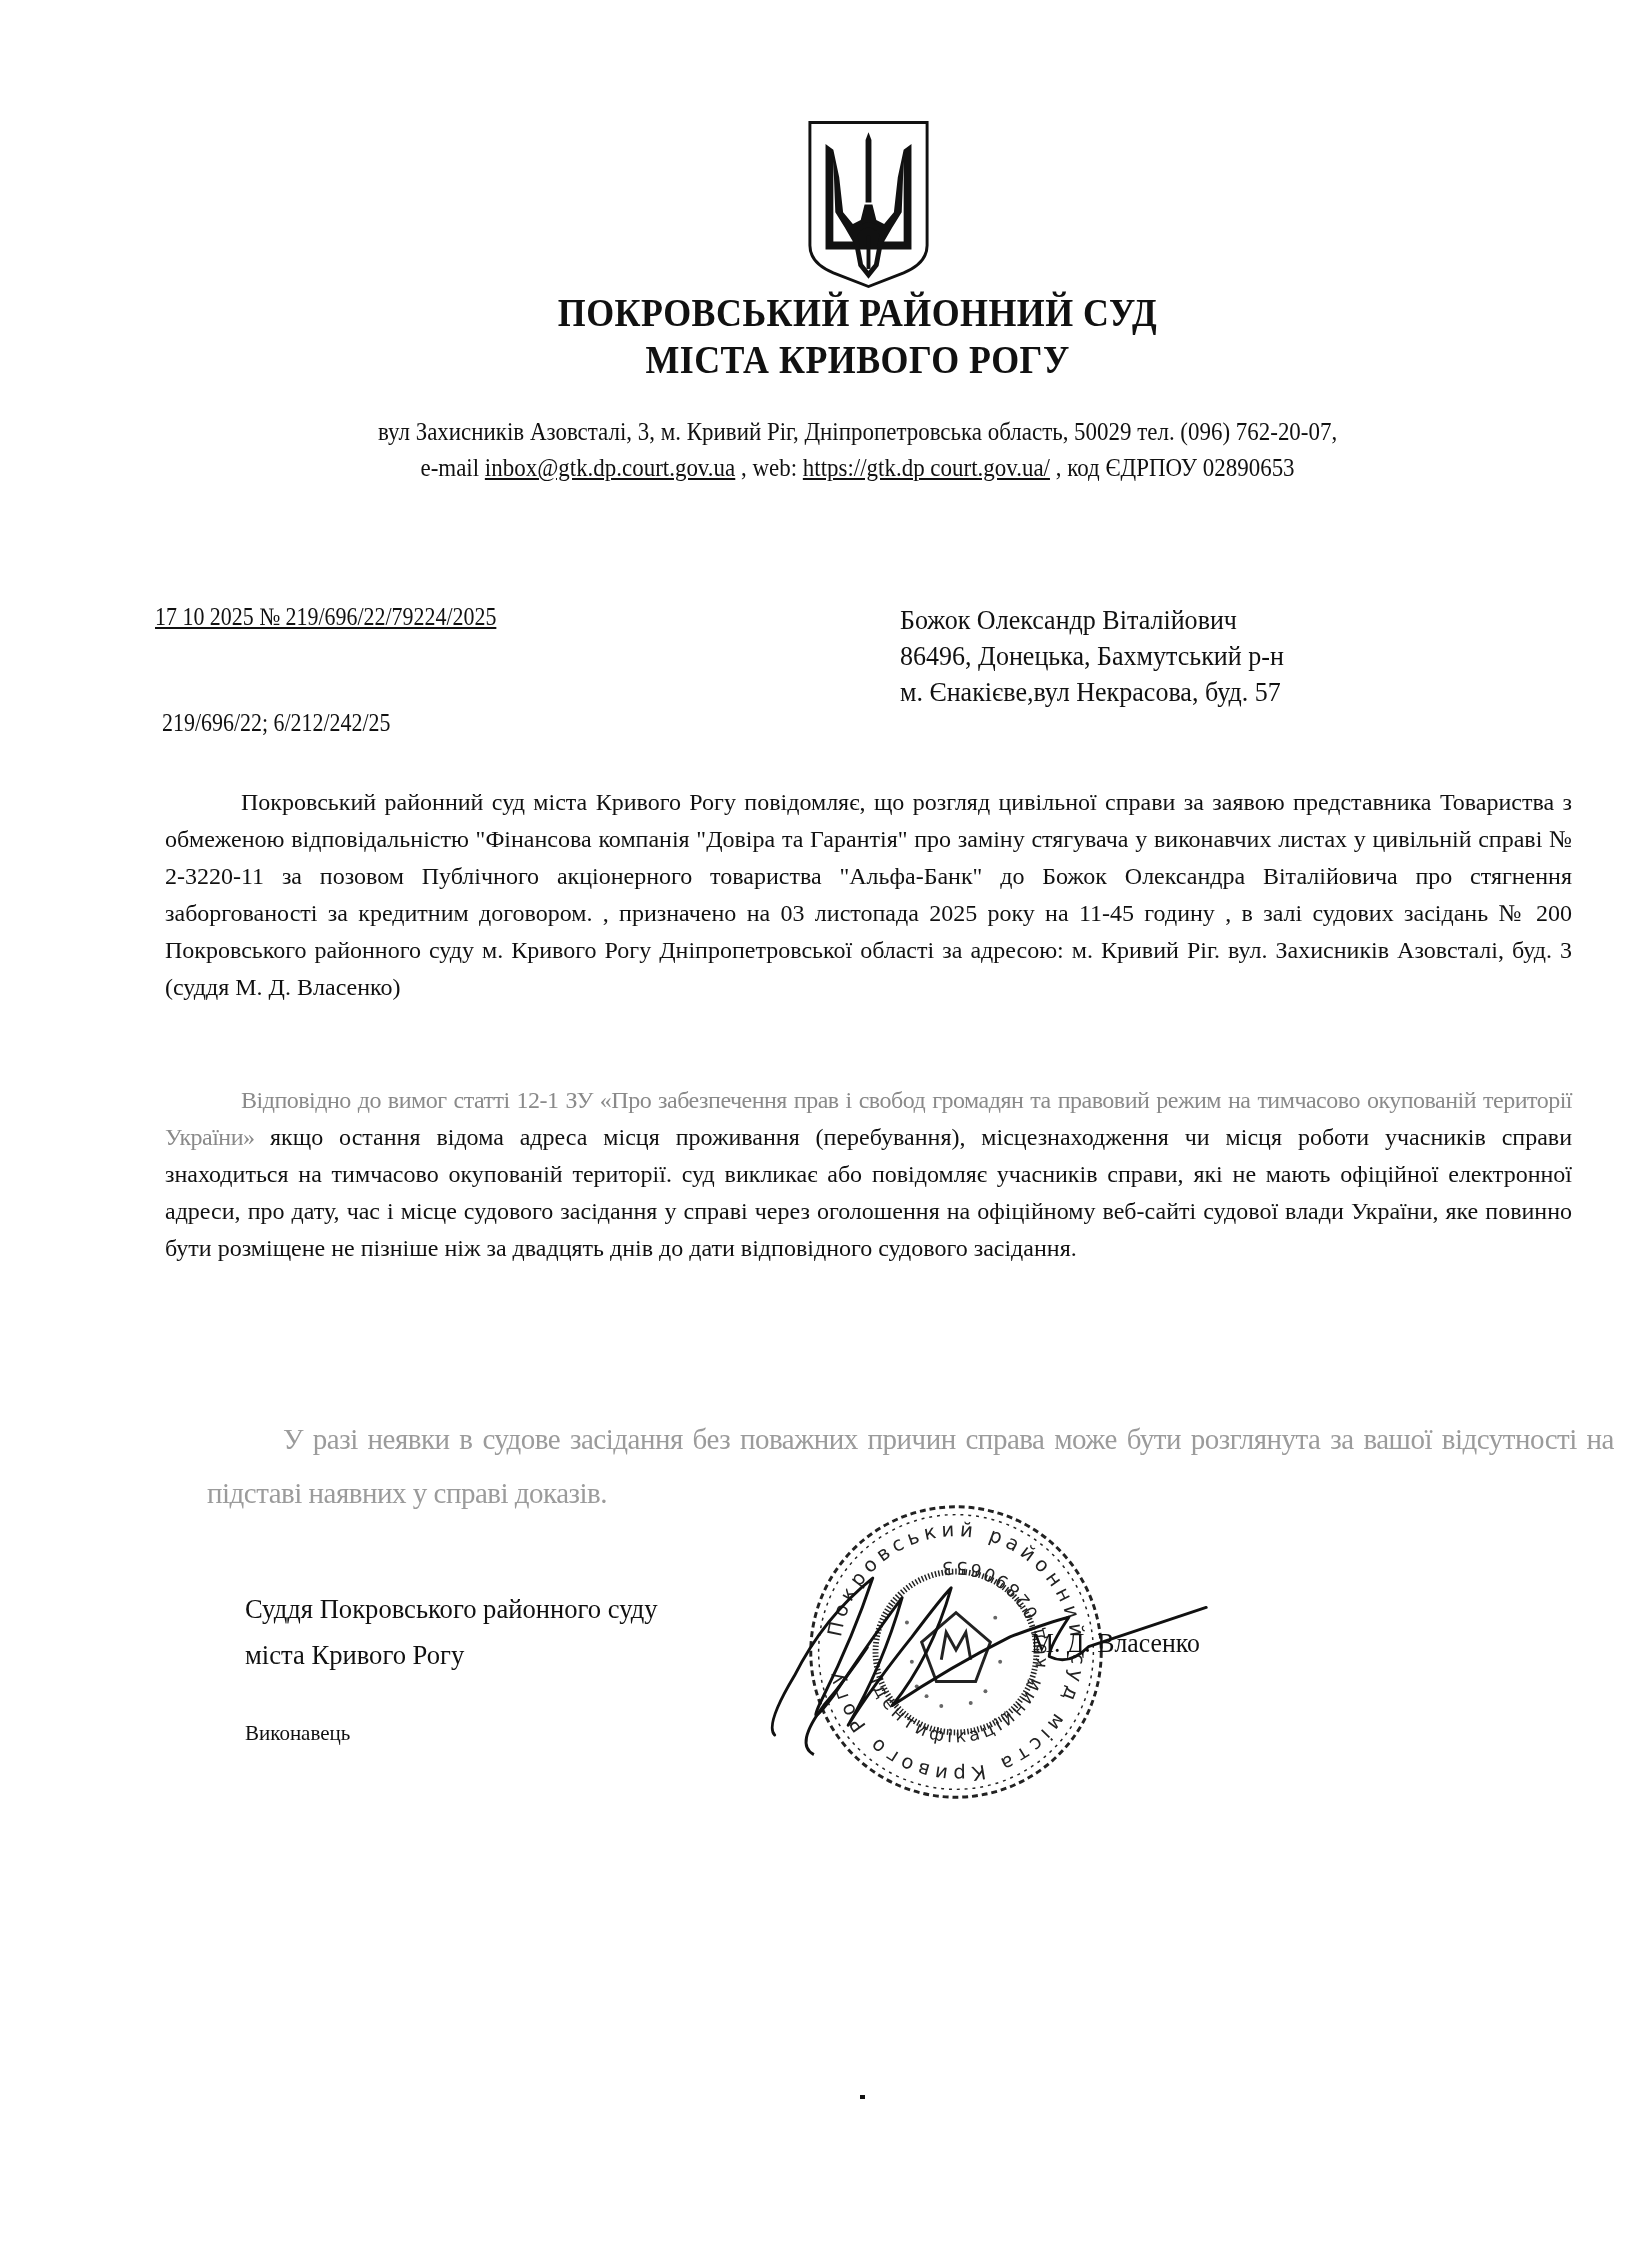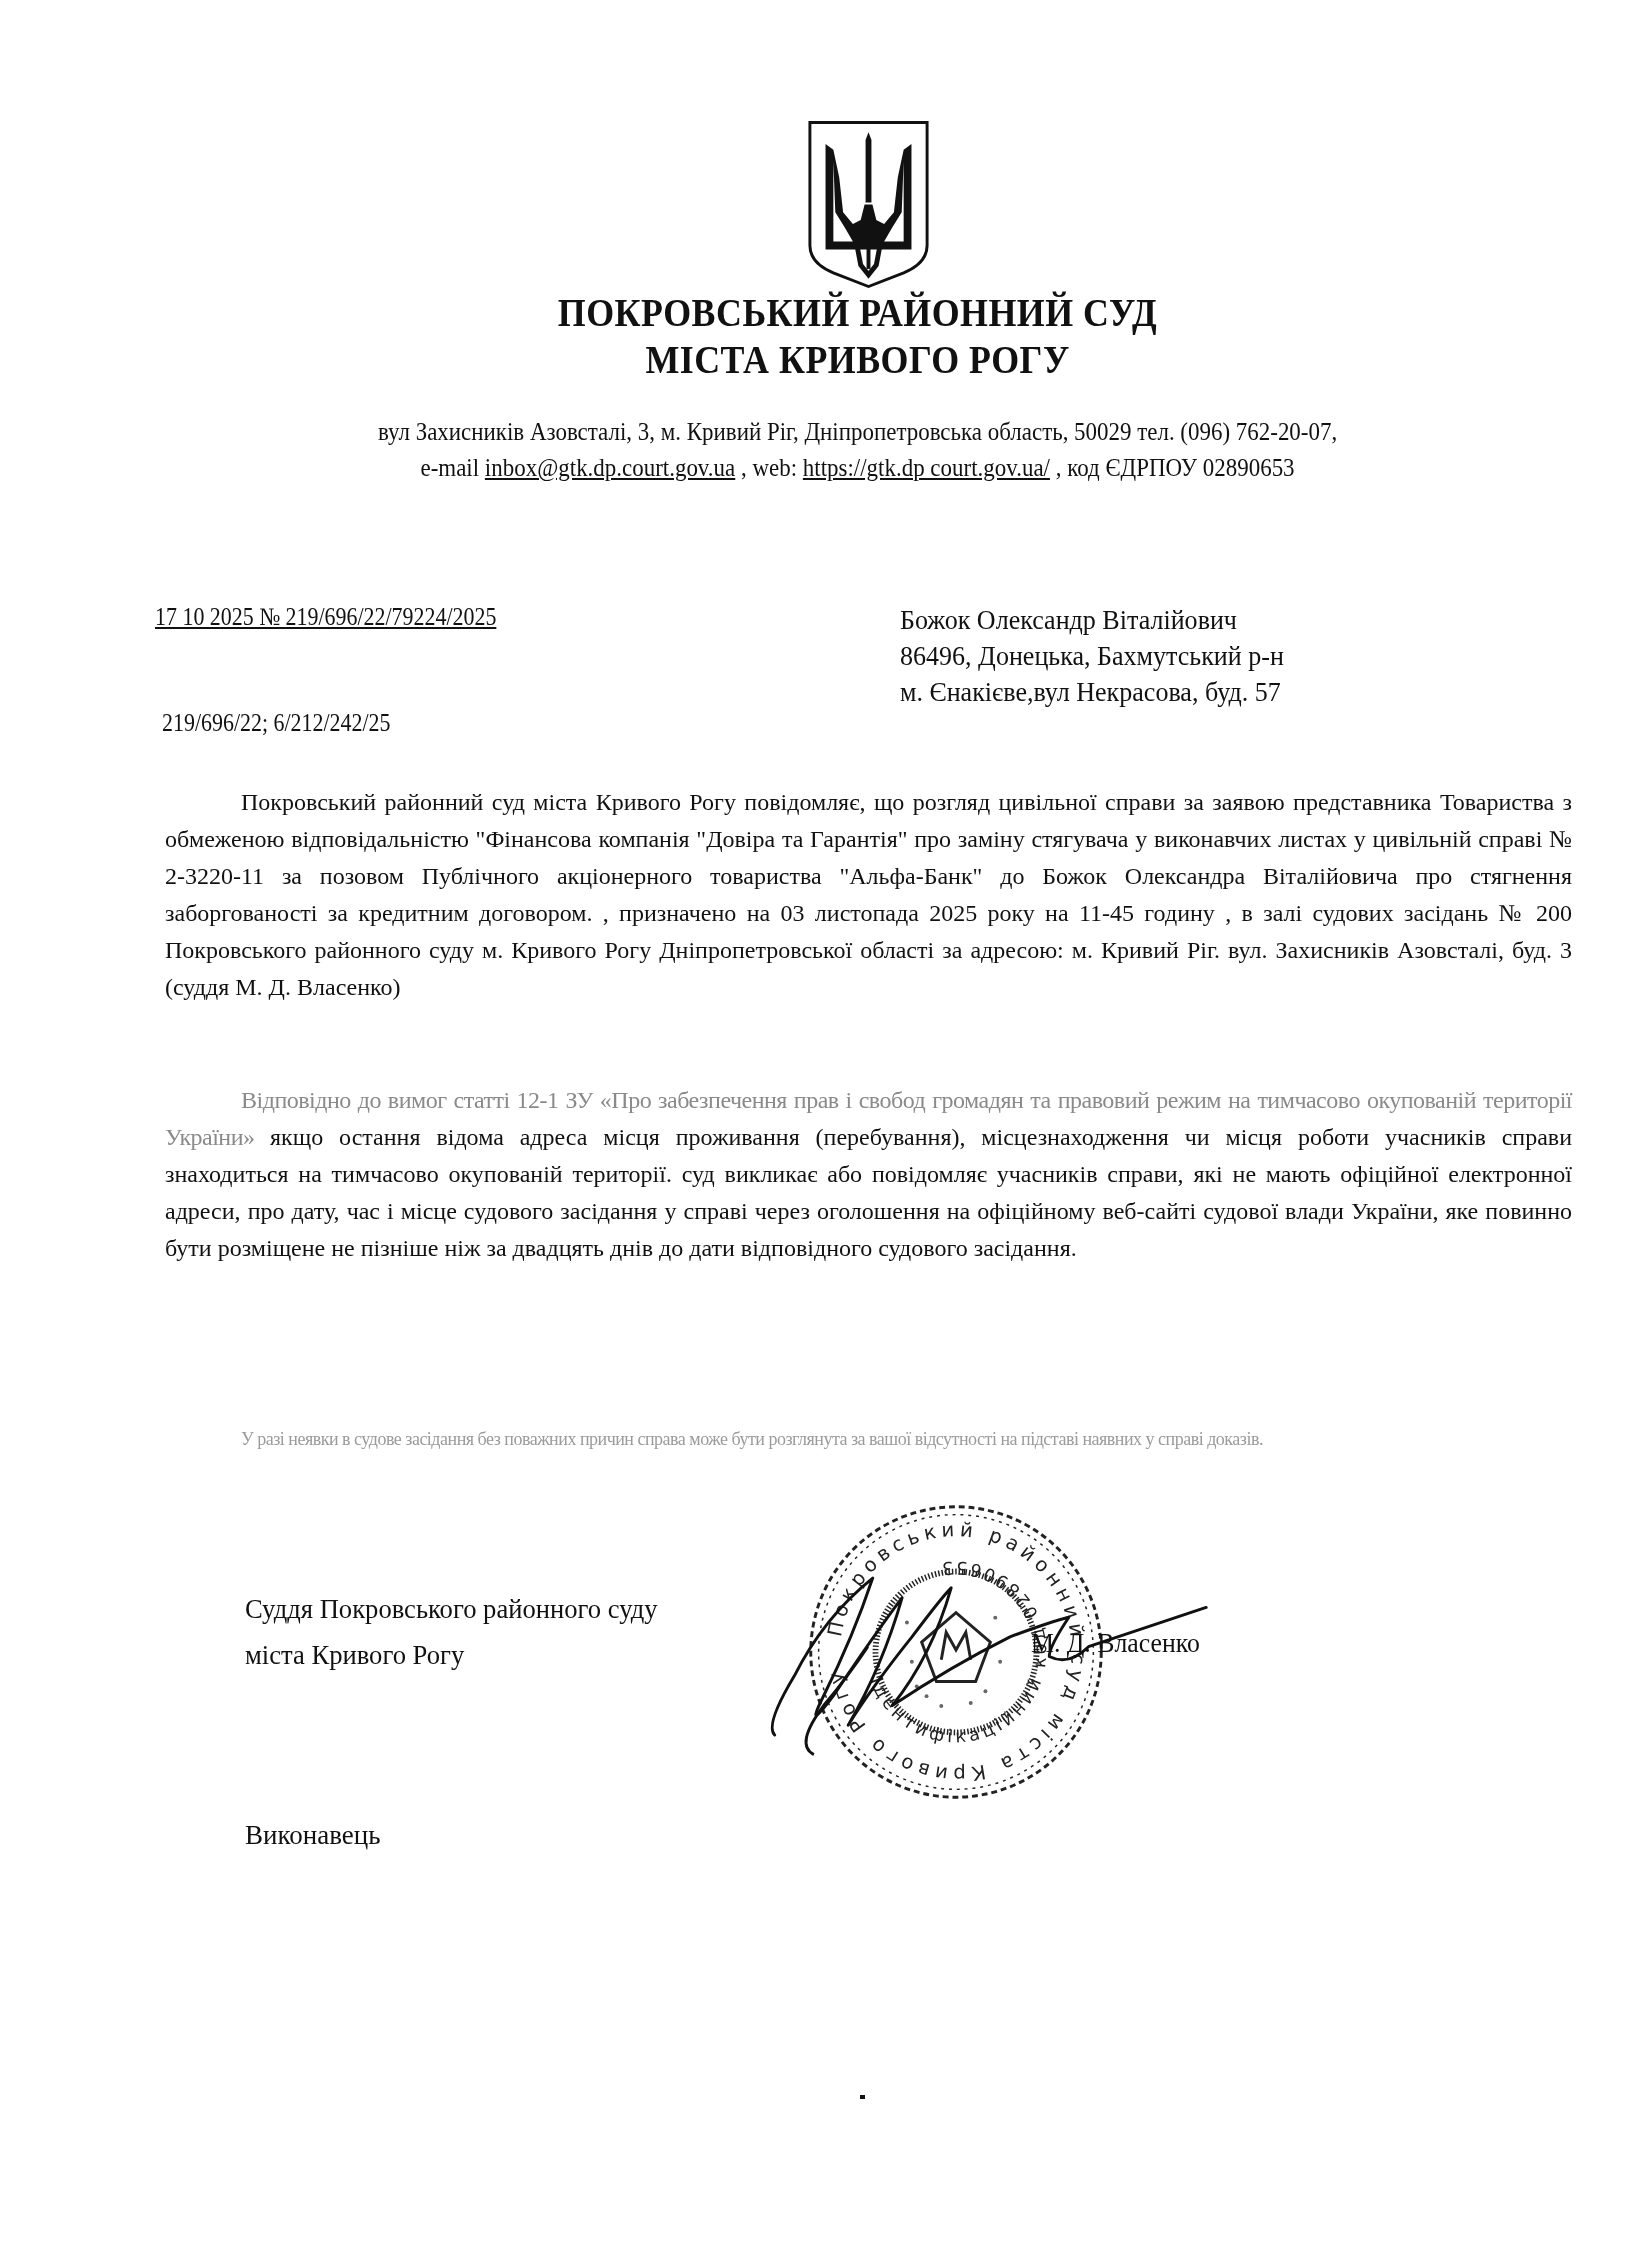--- a/index.html
+++ b/index.html
@@ -20,24 +20,24 @@
                    transform: scaleX(0.86); transform-origin: 0 0; white-space: nowrap; }
   #reference-line { left: 162px; top: 708px; font-size: 25.5px;
                    transform: scaleX(0.86); transform-origin: 0 0; white-space: nowrap; }
   #recipient { left: 900px; top: 602px; font-size: 28px; line-height: 36px;
                transform: scaleX(0.93); transform-origin: 0 0; white-space: nowrap; }
   .para { left: 165px; width: 1407px; font-size: 24px; line-height: 37px;
           text-align: justify; text-indent: 76px; }
   #paragraph-1 { top: 784px; }
   #paragraph-2 { top: 1082px; font-family: Liberation Serif, serif; }
   #paragraph-2 .faded { color: #8a8a8a; letter-spacing: -0.5px; }
-  #paragraph-3 { top: 1412px; color: #9b9b9b; font-size: 18px; line-height: 54px; letter-spacing: -0.5px; }
+  #paragraph-3 { top: 1412px; color: #9b9b9b; font-size: 29px; line-height: 54px; letter-spacing: -0.5px; margin-left: 42px; }
   #judge-title { left: 245px; top: 1586px; font-size: 28px; line-height: 46px; white-space: nowrap;
                  transform: scaleX(0.95); transform-origin: 0 0; }
-  #executor-label { left: 245px; top: 1820px; font-size: 27px; white-space: nowrap; }
+  #executor-label { left: 245px; top: 1721px; font-size: 21px; white-space: nowrap; }
   #stamp { left: 799px; top: 1495px; width: 314px; height: 314px; }
   #signature { left: 755px; top: 1529px; width: 461px; height: 255px; }
   #judge-name { left: 1031px; top: 1627px; font-size: 28px; white-space: nowrap;
                 transform: scaleX(0.92); transform-origin: 0 0; }
   #scan-dot { left: 860px; top: 2095px; width: 4.9px; height: 3.9px; background: #111; }
 </style>
 </head>
 <body>
 
 <svg id="coat-of-arms" class="abs" viewBox="0 0 128 175">

